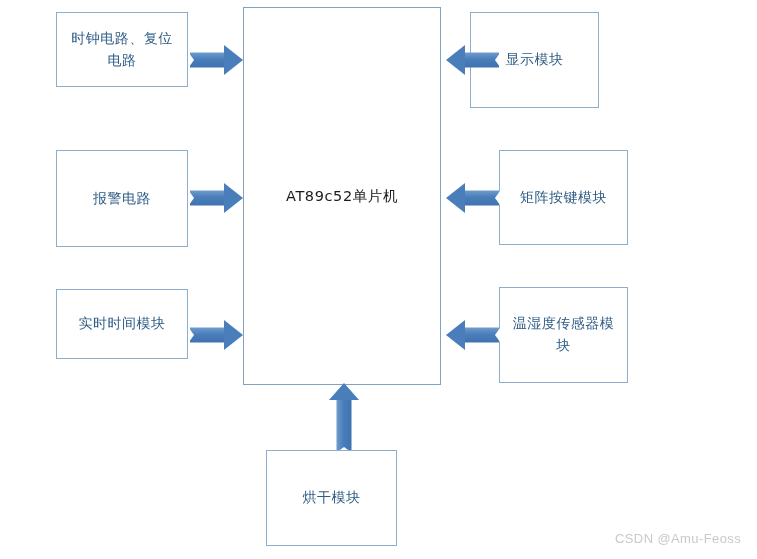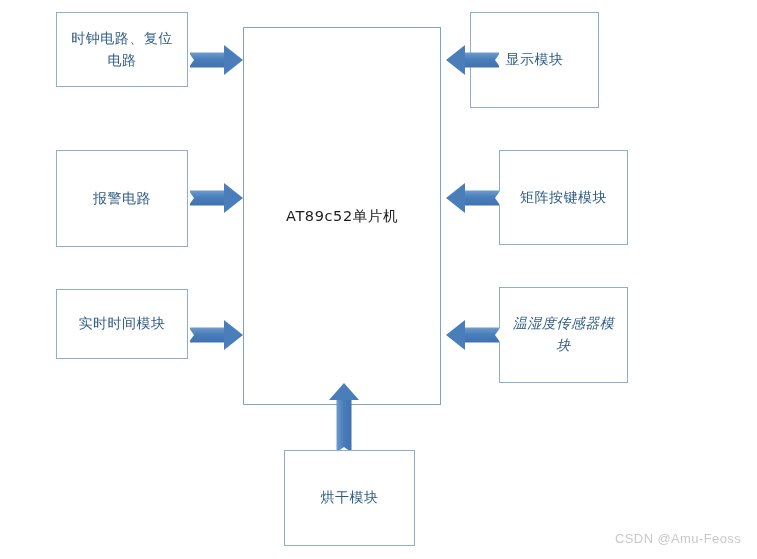--- a/index.html
+++ b/index.html
@@ -26,21 +26,20 @@
     color:#2F5C85;
     font-size:14px;
     line-height:1.55;
     letter-spacing:0.5px;
     padding:0 10px;
     font-family:"DejaVu Sans","Liberation Sans",sans-serif;
   }
   .node.mcu{
     border:1.4px solid #7FA3C3;
     align-items:center;
-    margin-top:20px;
   }
   .node.mcu .lbl{
     color:#1b1b1b;
     font-size:14.5px;
     letter-spacing:0.6px;
   }
 
   
   .arrow{position:absolute;}
   .arrow .shaft,.arrow .head{position:absolute;}
@@ -156,33 +155,33 @@
 
   <div class="node" style="left:499px;top:150px;width:129px;height:95px;">
     <span class="lbl">矩阵按键模块</span>
   </div>
   <div class="arrow h left" style="left:446px;top:182px;width:53px;height:31px;">
     <span class="shaft"></span>
     <span class="head"></span>
     <span class="tail-notch"></span>
   </div>
 
-  <div class="node" style="left:499px;top:287px;width:129px;height:96px;font-style:italic;">
+  <div class="node" style="left:499px;top:287px;width:129px;height:96px;">
     <span class="lbl">温湿度传感器模块</span>
   </div>
   <div class="arrow h left" style="left:446px;top:319px;width:53px;height:31px;">
     <span class="shaft"></span>
     <span class="head"></span>
     <span class="tail-notch"></span>
   </div>
 
   <div class="arrow v up" style="left:328px;top:383px;width:31px;height:68px;">
     <span class="shaft"></span>
     <span class="head"></span>
     <span class="tail-notch"></span>
   </div>
-  <div class="node" style="left:284px;top:450px;width:131px;height:96px;">
+  <div class="node" style="left:266px;top:450px;width:131px;height:96px;">
     <span class="lbl">烘干模块</span>
   </div>
 
   <div class="watermark" style="left:615px;top:531px;">CSDN @Amu-Feoss</div>
 
 </div>
 
 </body></html>

